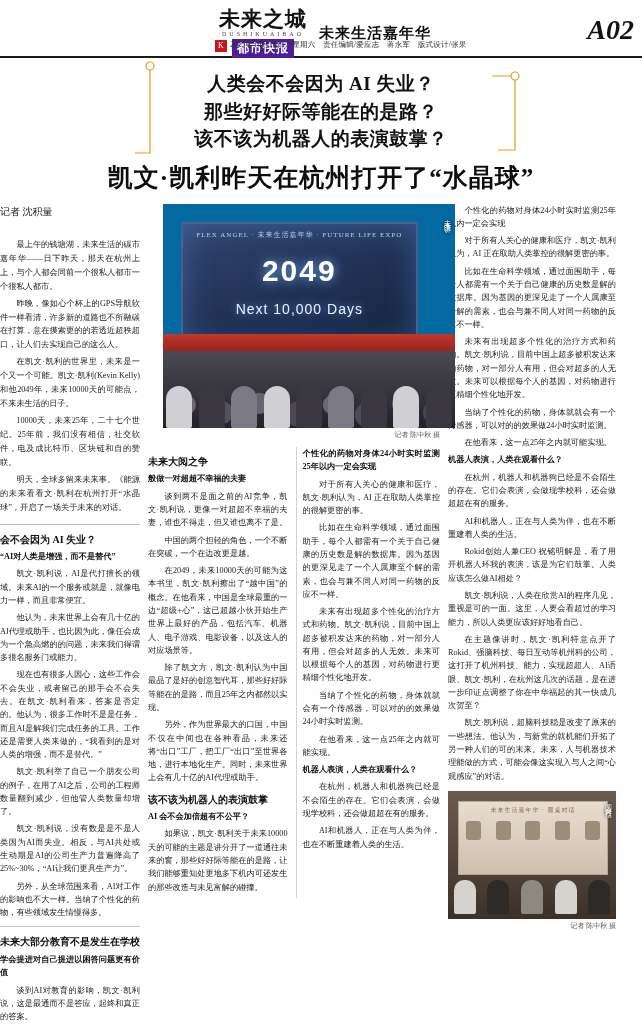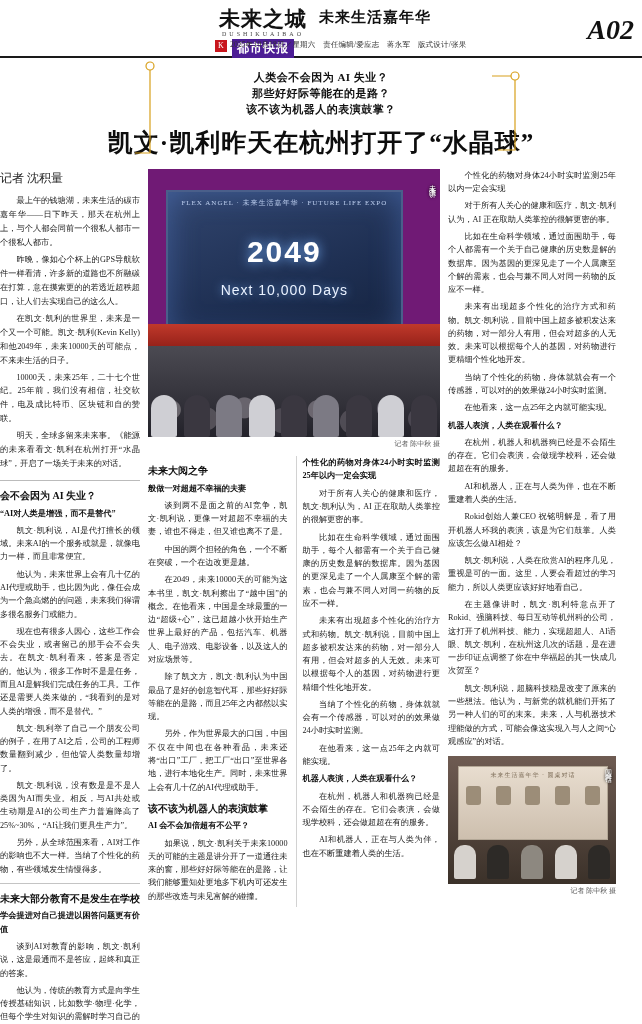--- a/index.html
+++ b/index.html
@@ -60,21 +60,21 @@
     font-size: 12px;
     font-weight: bold;
     padding: 1px 5px;
     letter-spacing: 1px;
     margin-top: 2px;
   }
   .masthead-title {
     font-size: 15px;
     font-weight: bold;
     margin-left: 12px;
-    margin-top: 0;
+    margin-top: 16px;
     letter-spacing: 1px;
   }
   .masthead-meta {
     position: absolute;
     left: 215px;
     bottom: 4px;
     font-size: 7.5px;
     color: #333;
     white-space: nowrap;
     letter-spacing: 0.2px;
@@ -102,21 +102,21 @@
     vertical-align: -1px;
   }
 
   
   .headline-wrap {
     text-align: center;
     padding: 12px 0 6px 0;
     position: relative;
   }
   .shoulder {
-    font-size: 11px;
+    font-size: 19px;
     font-weight: bold;
     line-height: 1.45;
     letter-spacing: 0.5px;
     color: #111;
   }
   .main-head {
     font-size: 25px;
     font-weight: bold;
     letter-spacing: 1px;
     margin-top: 8px;
@@ -150,22 +150,22 @@
     line-height: 1.62;
     text-align: justify;
     color: #1b1b1b;
   }
   .col p { margin: 0 0 4px 0; text-indent: 2em; }
   .col-1 { width: 140px; }
   .col-2 { width: 292px; }
   .col-3 { width: 168px; }
 
   .byline {
-    font-size: 12px;
-    margin-bottom: 6px;
+    font-size: 10px;
+    margin-bottom: 18px;
     color: #222;
   }
   .lede {
     font-size: 8.2px;
     line-height: 1.7;
     color: #1b1b1b;
     border-bottom: 1px solid #bbb;
     padding-bottom: 6px;
     margin-bottom: 6px;
   }
@@ -181,24 +181,25 @@
   }
   .quote-lead {
     font-weight: bold;
     color: #111;
   }
 
   
   .photo {
     position: relative;
     width: 100%;
-    height: 268px;
+    height: 224px;
     overflow: hidden;
-    background: #701a75;
+    background: #0369a1;
     margin-bottom: 6px;
+    margin-left: 15px;
   }
   .stage-screen {
     position: absolute;
     left: 6%;
     top: 8%;
     width: 80%;
     height: 54%;
     background: linear-gradient(160deg, #2d3f66 0%, #1d2c4d 55%, #162murmur 100%);
     background: linear-gradient(160deg, #31456e 0%, #1e2f52 60%, #15233f 100%);
     border: 2px solid #4a5f8a;

